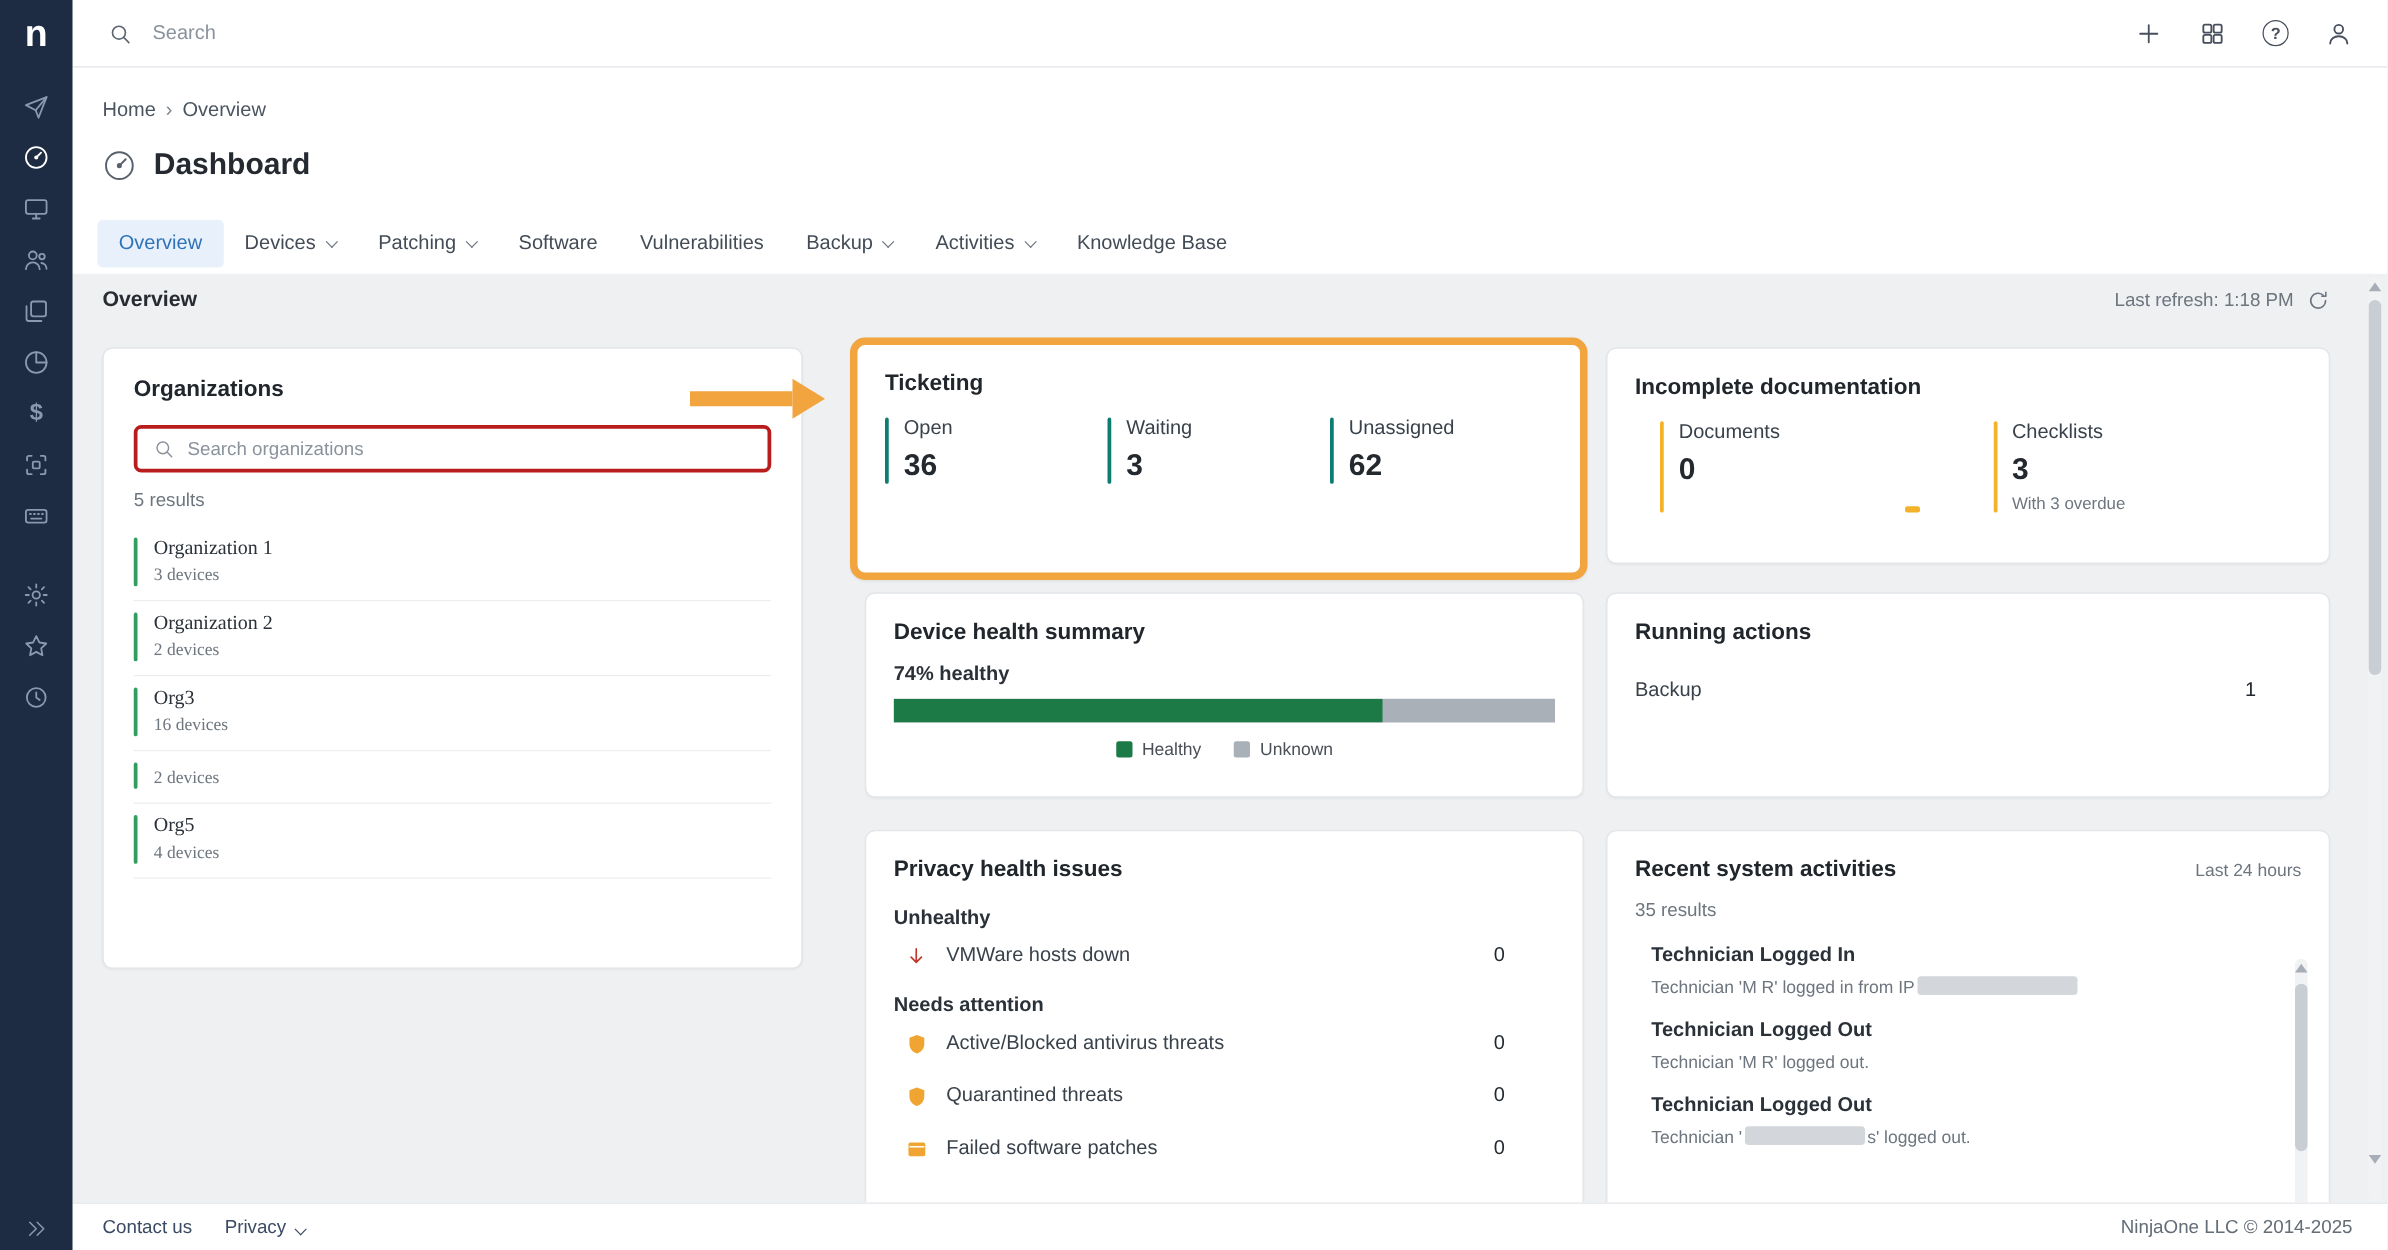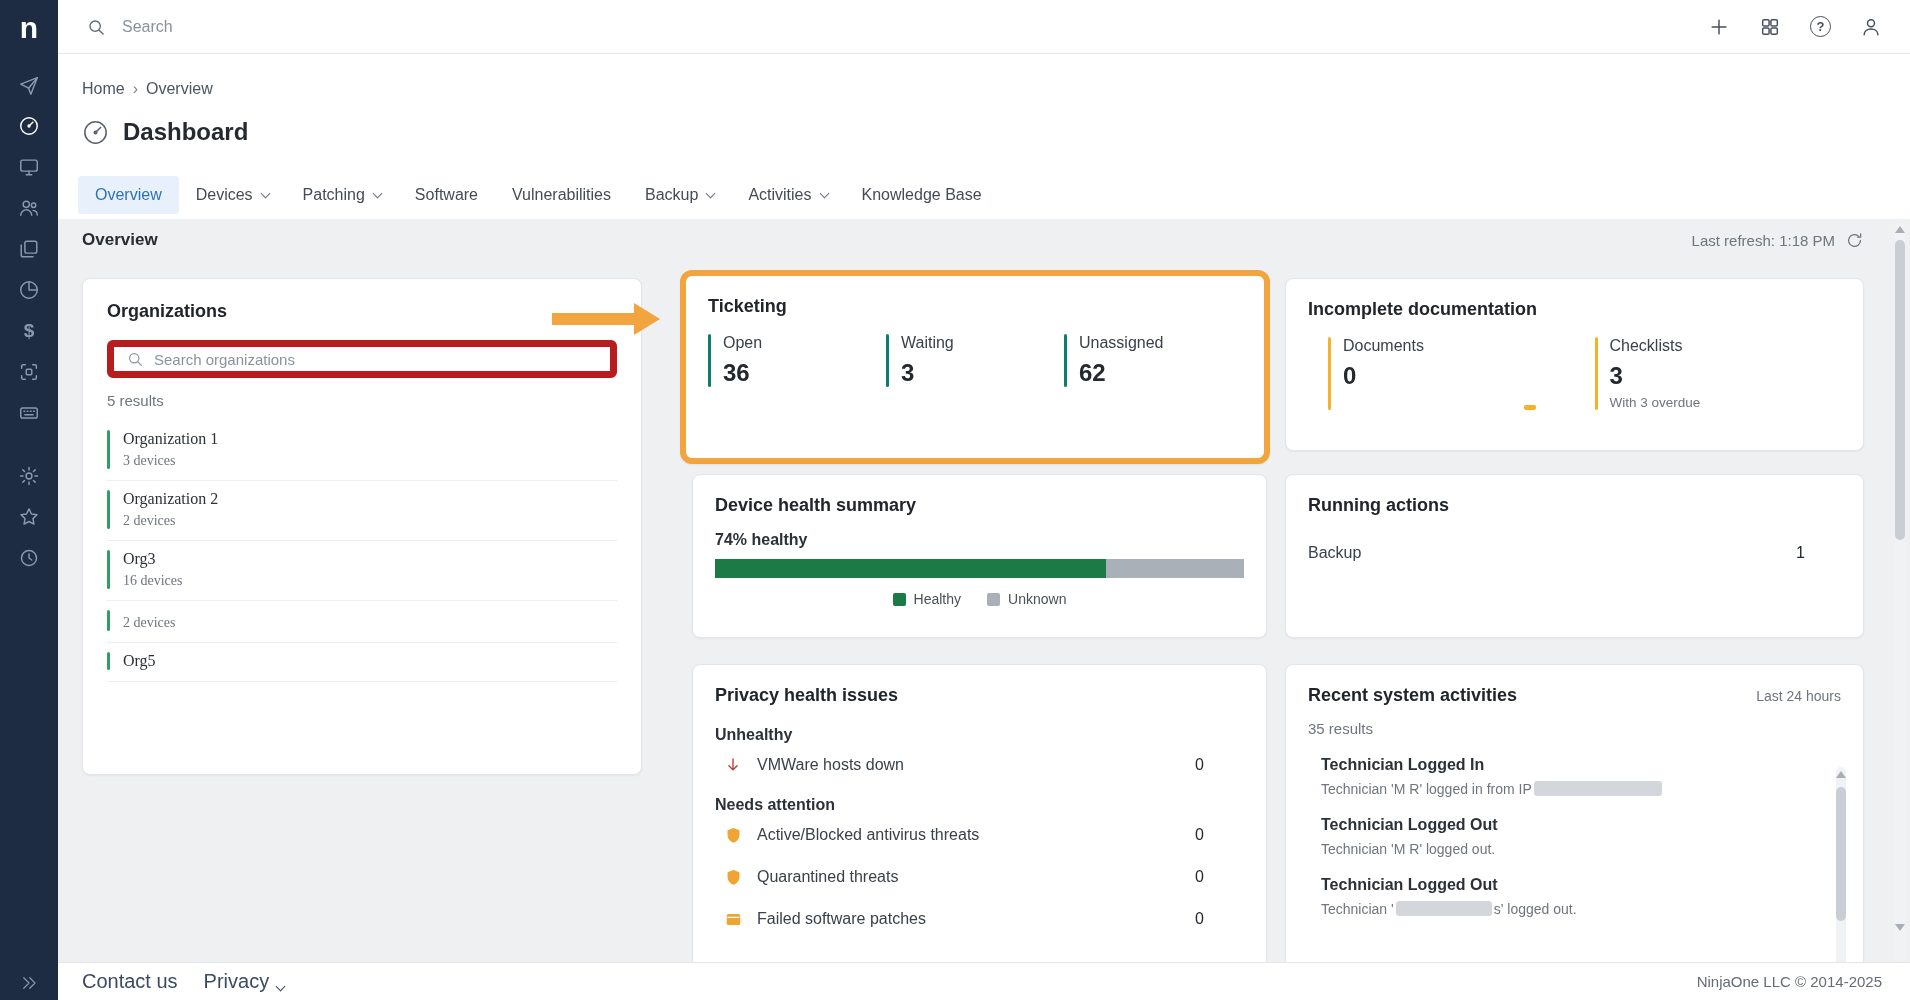--- a/index.html
+++ b/index.html
@@ -58,21 +58,21 @@
   .section-row{position:absolute;left:82px;top:230px;width:1782px;display:flex;justify-content:space-between;align-items:center;z-index:10;}
   .section-title{font-size:17px;font-weight:700;color:#272c33;}
   .refresh-wrap{display:flex;align-items:center;gap:10px;color:var(--text-gray);font-size:15px;}
   .refresh-ic{color:#6d757e;cursor:pointer;}
 
   .card{position:absolute;background:#fff;border:1px solid var(--border);border-radius:8px;box-shadow:0 1px 2px rgba(16,24,40,.05);z-index:10;}
   .card-title{font-size:18px;font-weight:600;color:#21262c;}
 
   
   .card-orgs{left:82px;top:278px;width:560px;height:497px;padding:22px 24px;}
-  .org-search{margin-top:18px;height:38px;border:7px solid #b91c1c;border-radius:6px;display:flex;align-items:center;padding:0 12px;gap:10px;color:#8a929c;}
+  .org-search{margin-top:18px;height:38px;border:3px solid #b91c1c;border-radius:6px;display:flex;align-items:center;padding:0 12px;gap:10px;color:#8a929c;}
   .org-search input{border:none;outline:none;font-size:15px;flex:1;color:var(--text-mid);background:transparent;}
   .org-search input::placeholder{color:#8a929c;}
   .org-results{margin-top:14px;font-size:15px;color:var(--text-gray);}
   .org-list{margin-top:12px;font-family:Liberation Serif, serif;}
   .org-item{position:relative;padding:9px 0 11px 16px;border-bottom:1px solid #eceef0;cursor:pointer;}
   .org-item::before{content:"";position:absolute;left:0;top:9px;bottom:11px;width:3px;border-radius:2px;background:var(--accent-green);}
   .org-name{font-size:16px;color:#2b3138;}
   .org-devices{font-size:14px;color:var(--text-gray);margin-top:5px;}
 
   
@@ -142,21 +142,21 @@
   .ps-down{position:absolute;top:702px;}
   .inner-scroll{position:absolute;top:102px;right:16px;width:12px;bottom:6px;z-index:12;cursor:pointer;}
   .inner-scroll .track{position:absolute;top:0;bottom:0;left:1px;width:10px;background:#f1f2f4;border-radius:5px;}
   .inner-scroll .thumb{position:absolute;top:20px;left:1px;width:10px;height:134px;background:#c9ced4;border-radius:5px;}
   .is-up{position:absolute;top:4px;left:1px;}
   .is-down{position:absolute;bottom:4px;left:1px;}
 
   
   .footer{position:absolute;left:58px;right:0;bottom:0;height:38px;background:#fff;border-top:1px solid var(--border);z-index:65;display:flex;align-items:center;padding:0 28px 0 24px;}
   .footer-links{display:flex;align-items:center;gap:26px;flex:1;}
-  .flink{font-size:20px;color:#3a4a63;cursor:pointer;display:flex;align-items:flex-end;}
+  .flink{font-size:15px;color:#3a4a63;cursor:pointer;display:flex;align-items:flex-end;}
   .flink .chev{border-color:#3a4a63;margin-left:8px;}
   .copyright{font-size:15px;color:#646c75;}
 </style>
 </head>
 <body>
 
 <div class="sidebar">
   <div class="logo">n</div>
   <div class="side-icons">
     <div class="sicon">
@@ -391,20 +391,21 @@
     </div>
     <div class="org-item">
       <div class="org-name">Org3</div>
       <div class="org-devices">16 devices</div>
     </div>
     <div class="org-item">
       <div class="org-devices">2 devices</div>
     </div>
     <div class="org-item">
       <div class="org-name">Org5</div>
+      <div class="org-devices">4 devices</div>
     </div>
   </div>
 </div>
 
 <div class="hl-arrow">
   <div class="shaft"></div>
     <div class="head"></div>
 </div>
 
 <div class="card card-ticketing">

